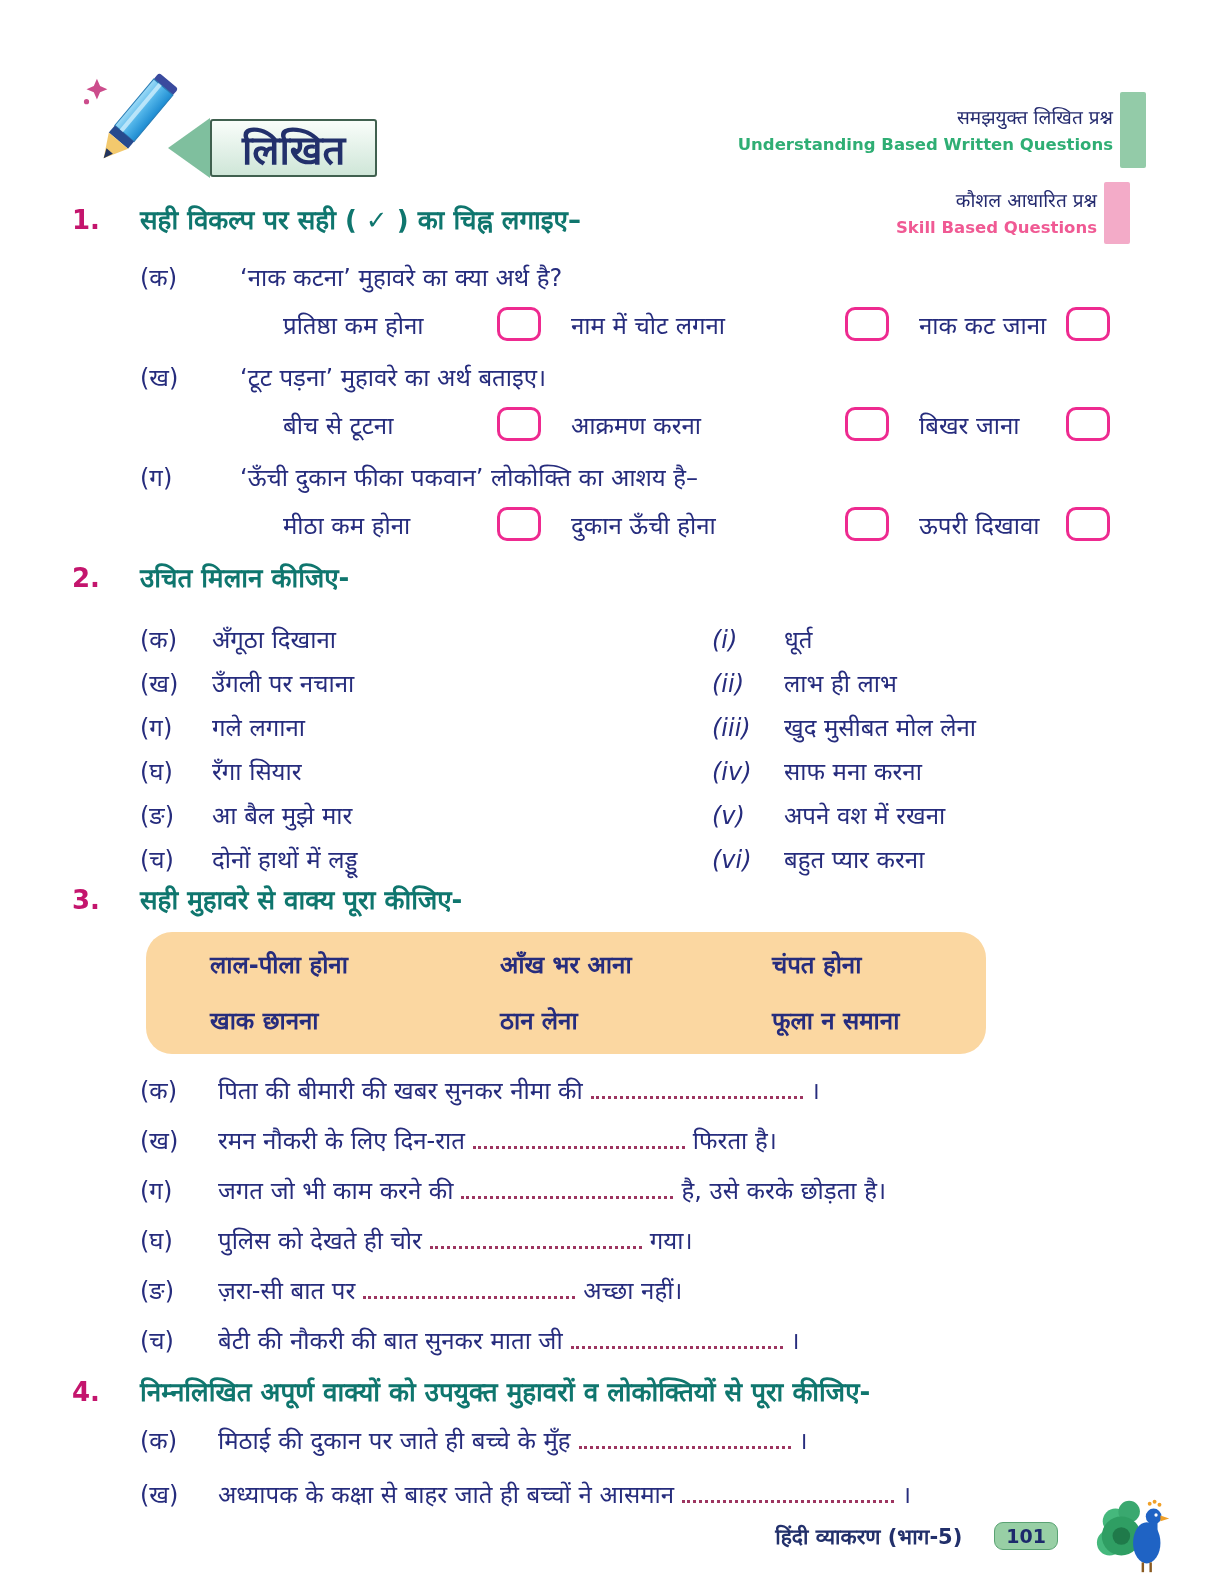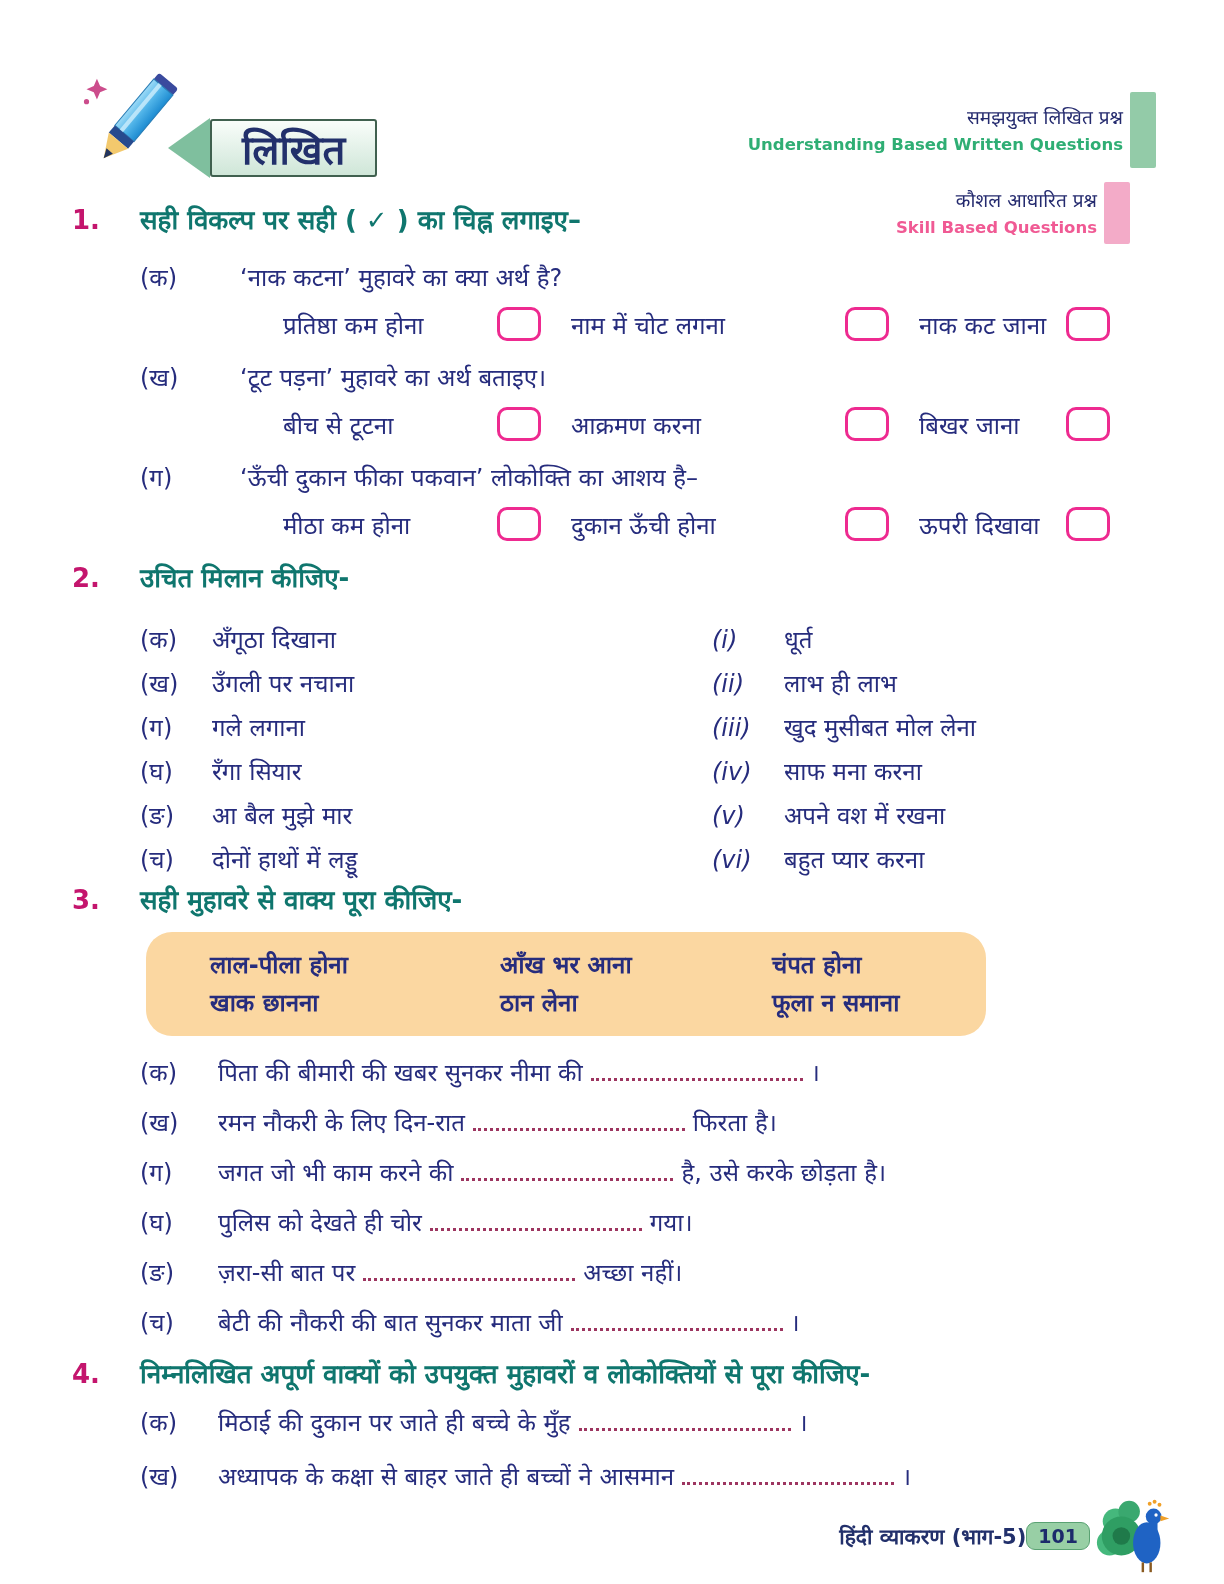--- a/index.html
+++ b/index.html
@@ -19,21 +19,21 @@
     border-right:42px solid #7fbf9e;
   }
   .banner-box {
     height:58px; display:flex; align-items:center; padding:10px 30px;
     background:linear-gradient(180deg,#f9fdfa 0%, #cfe6d8 100%);
     border:2px solid #40604f; border-radius:3px;
     font-size:40px; font-weight:700; color:#22306b;
   }
 
   .side-tab { position:absolute; display:flex; align-items:center; gap:7px; }
-  .tab-understanding { top:92px; right:68px; }
+  .tab-understanding { top:92px; right:78px; }
   .tab-skill { top:182px; right:94px; }
   .tab-text { text-align:right; }
   .tab-hi { font-size:19px; color:#242a6e; line-height:30px; }
   .tab-en { font-size:16.5px; font-weight:700; line-height:26px;text-align:center; }
   .en-green { color:#2fae74; }
   .en-pink  { color:#f05a94; }
   .tab-bar { width:26px; border-radius:2px; }
   .bar-green { height:76px; background:#93cba8; }
   .bar-pink  { height:62px; background:#f3abc8; }
 
@@ -58,38 +58,38 @@
 
   .match-grid {
     display:grid; grid-template-columns:72px 500px 72px auto;
     margin-left:68px; font-size:24px; line-height:44px;
   }
   .roman { font-style:italic; }
 
   .word-bank {
     margin-left:74px; width:840px; border-radius:26px; background:#fbd7a1;
     padding:16px 30px 16px 64px;
-    display:grid; grid-template-columns:290px 272px auto; row-gap:4px;
+    display:grid; grid-template-columns:290px 272px auto; row-gap:22px;
     font-size:24px; font-weight:700; line-height:34px; margin-bottom:20px;
   }
 
   .fill-row { display:flex; margin-left:68px; font-size:24px; line-height:34px; margin-bottom:16px; }
   .fill-row .sub-label { flex:0 0 78px; }
   .q4 .fill-row { margin-bottom:20px; }
   .blank {
     display:inline-block; width:212px; height:13px;
     border-bottom:3px dotted #9d3560; margin:0 8px;
   }
 
   .q3-head, .q4-head { margin-bottom:14px; }
   .q3-head { margin-top:0; }
   .q4-head { margin-top:4px; }
 
   
-  .footer { position:absolute; top:1492px; right:42px; display:flex; align-items:center; gap:0;margin-left:15px; }
+  .footer { position:absolute; top:1492px; right:42px; display:flex; align-items:center; gap:32px;margin-left:15px; }
   .book-title { font-size:21px; font-weight:700; color:#22306b; }
   .page-badge {
     background:#98cfa5; border:1.5px solid #5aa273; border-radius:9px;
     padding:2px 11px; font-weight:700; font-size:19px; color:#1c2a6b;
   }
 </style>
 </head>
 <body>
 
 <div class="page">

